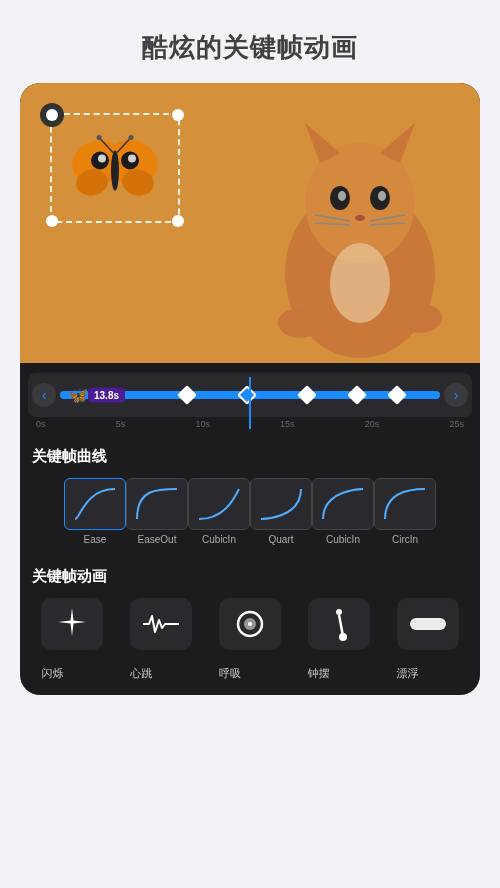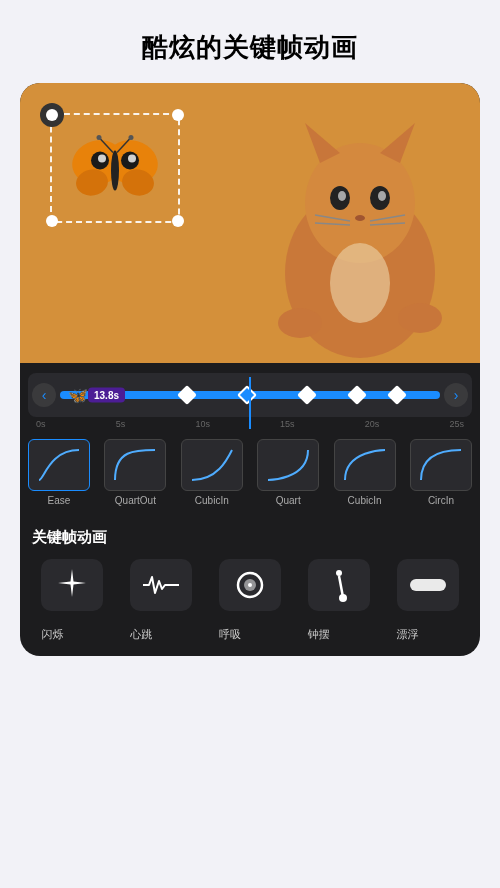--- a/index.html
+++ b/index.html
@@ -10,21 +10,21 @@
       font-family: -apple-system, 'PingFang SC', 'Microsoft YaHei', sans-serif;
       overflow: hidden;
       display: flex;
       flex-direction: column;
       align-items: center;
     }
 
     .page-title {
       font-size: 26px;
       font-weight: 800;
-      color: #000000;
+      color: #404040;
       text-align: center;
       margin: 30px 0 18px 0;
       letter-spacing: 1px;
     }
 
     .main-card {
       width: 460px;
       background: #1c1c1e;
       border-radius: 20px;
       overflow: hidden;
@@ -199,21 +199,21 @@
     
     .section-title {
       color: white;
       font-size: 15px;
       font-weight: 600;
       padding: 12px 12px 8px 12px;
     }
 
     .curves-row {
       display: flex;
-      justify-content: space-between;
+      justify-content: center;
       padding: 4px 8px 10px 8px;
     }
 
     .curve-item {
       display: flex;
       flex-direction: column;
       align-items: center;
       gap: 4px;
     }
 
@@ -366,38 +366,39 @@
       <span>0s</span>
       <span>5s</span>
       <span>10s</span>
       <span>15s</span>
       <span>20s</span>
       <span>25s</span>
     </div>
   </div>
 
   <div>
+    <div class="section-title">关键帧曲线</div>
     <div class="curves-row">
 
       <div class="curve-item">
         <div class="curve-box active">
           <svg class="curve-svg" viewBox="0 0 50 40">
             <path d="M5,35 C10,35 15,5 45,5" stroke="#4facfe" stroke-width="2" fill="none"></path>
           </svg>
         </div>
         <span class="curve-label">Ease</span>
       </div>
 
       <div class="curve-item">
         <div class="curve-box">
           <svg class="curve-svg" viewBox="0 0 50 40">
             <path d="M5,35 C5,5 25,5 45,5" stroke="#4facfe" stroke-width="2" fill="none"></path>
           </svg>
         </div>
-        <span class="curve-label">QuartOut</span>
+        <span class="curve-label">EaseOut</span>
       </div>
 
       <div class="curve-item">
         <div class="curve-box">
           <svg class="curve-svg" viewBox="0 0 50 40">
             <path d="M5,35 C30,35 40,15 45,5" stroke="#4facfe" stroke-width="2" fill="none"></path>
           </svg>
         </div>
         <span class="curve-label">CubicIn</span>
       </div>

